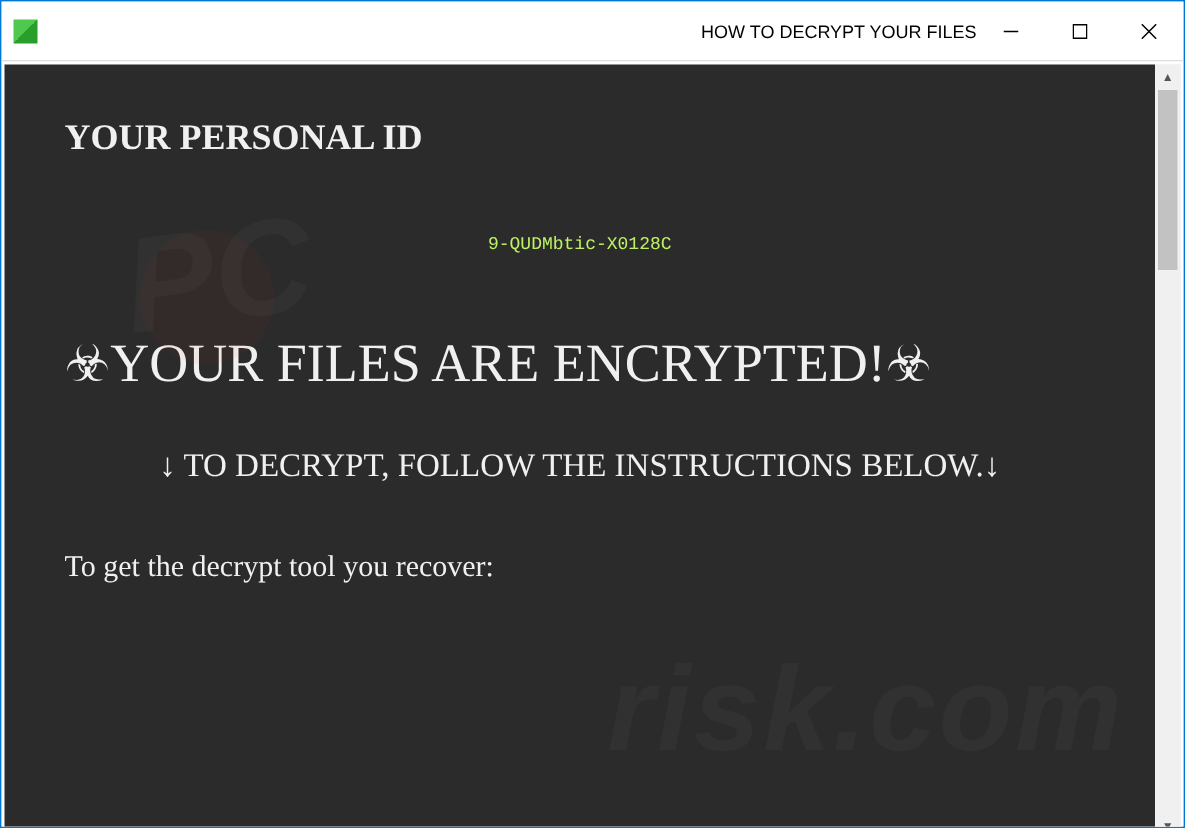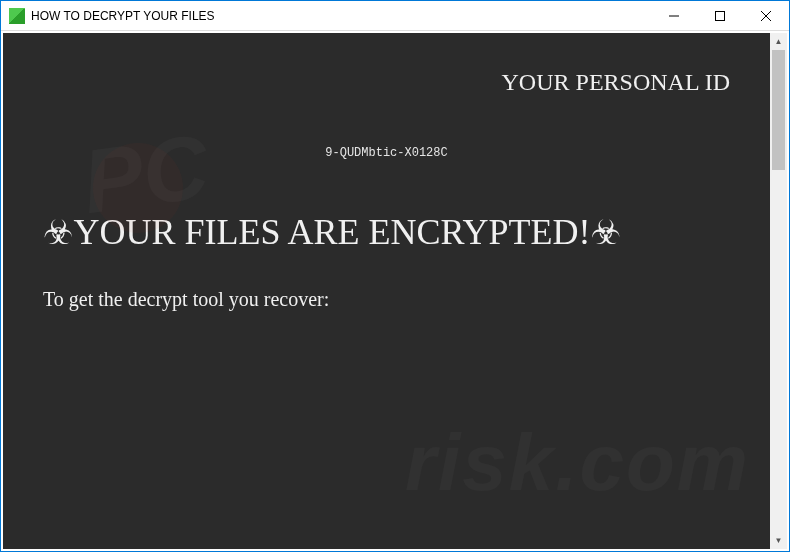--- a/index.html
+++ b/index.html
@@ -9,25 +9,26 @@
     }
     body {
       width: 790px;
       height: 552px;
       background: #fff;
       font-family: "Segoe UI", Tahoma, sans-serif;
       overflow: hidden;
       border: 1px solid #0078d7;
     }
     .titlebar {
-      height: 30px;
+      height: 40px;
       background: #fff;
       display: flex;
       align-items: center;
       border-bottom: 1px solid #ddd;
+      text-align: right;
     }
     .titlebar-icon {
       width: 16px;
       height: 16px;
       margin-left: 8px;
       background: linear-gradient(135deg, #4ec94e 0%, #4ec94e 50%, #2a9e2a 50%, #2a9e2a 100%);
       display: inline-block;
     }
     .titlebar-title {
       margin-left: 6px;
@@ -92,32 +93,32 @@
     }
     .scroll-thumb {
       position: absolute;
       top: 0;
       left: 2px;
       right: 2px;
       height: 120px;
       background: #c2c2c2;
     }
     .heading-personal {
-      text-align: right;
+      text-align: left;
       font-size: 24px;
-      font-weight: normal;
+      font-weight: bold;
       color: #f0f0f0;
       margin-top: 6px;
       margin-bottom: 50px;
     }
     .personal-id {
       text-align: center;
       font-family: "Courier New", monospace;
       font-size: 12px;
-      color: #e5e5e5;
+      color: #bef264;
       margin-bottom: 50px;
     }
     .big-warning {
       text-align: left;
       font-size: 36px;
       line-height: 1.25;
       color: #f0f0f0;
       margin-bottom: 30px;
       font-weight: normal;
     }
@@ -201,20 +202,23 @@
     <div class="watermark wm2">risk.com</div>
 
     <div class="heading-personal">YOUR PERSONAL ID</div>
 
     <div class="personal-id">9-QUDMbtic-X0128C</div>
 
     <div class="big-warning">
       <span class="biohazard">☣</span><span>YOUR FILES ARE ENCRYPTED!</span><span class="biohazard">☣</span>
     </div>
 
+    <div class="instructions-heading">
+      <span>↓</span><span> TO DECRYPT, FOLLOW THE INSTRUCTIONS BELOW.</span><span>↓</span>
+    </div>
 
     <div class="body-text">
       <div>To get the decrypt tool you recover:</div>
     </div>
   </div>
 
   <div class="scrollbar">
     <div class="scroll-arrow">▲</div>
     <div class="scroll-track">
       <div class="scroll-thumb"></div>

